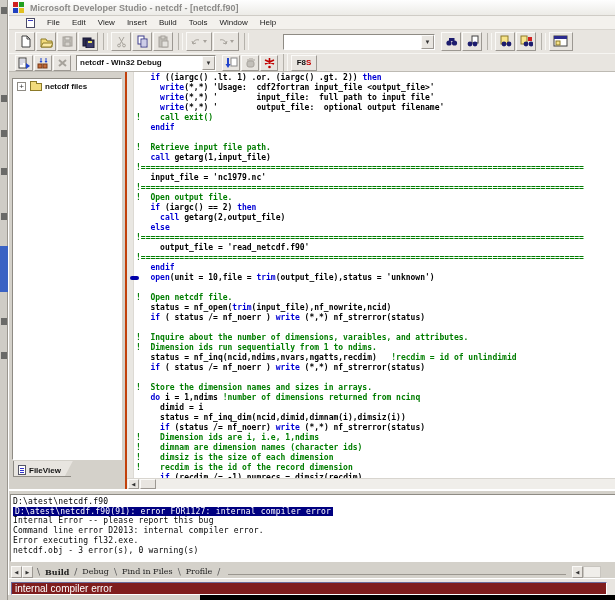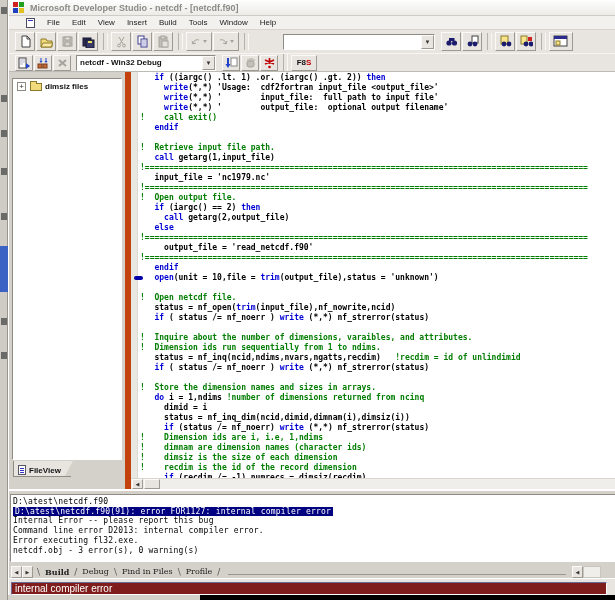--- a/index.html
+++ b/index.html
@@ -55,21 +55,21 @@
   .folder:before{content:"";position:absolute;left:-1px;top:-3px;width:5px;height:2px;background:#f2db7c;border:1px solid #8c7a28;border-bottom:none;}
   .tree-label{font-size:8px;font-weight:bold;color:#111;white-space:nowrap;}
   .ws-tab{position:absolute;left:4px;top:389px;height:15px;padding:3px 12px 0 4px;background:#e8e5e0;
           clip-path:polygon(0 0,100% 0,calc(100% - 8px) 100%,0 100%);
           border-left:1px solid #8e8b84;display:flex;align-items:center;}
   .ws-tab-icon{width:8px;height:10px;background:#fff;border:1px solid #556;margin-right:3px;position:relative;flex:0 0 auto;}
   .ws-tab-icon:before{content:"";position:absolute;left:1px;top:2px;width:4px;height:1px;background:#33c;box-shadow:0 2px 0 #33c,0 4px 0 #33c;}
   .ws-tab-label{font-size:8px;font-weight:bold;color:#111;white-space:nowrap;}
   .ws-tab-edge{position:absolute;left:4px;top:404px;width:58px;height:1px;background:#8e8b84;}
   
-  .editor{position:absolute;left:116px;top:0px;width:491px;height:417px;background:#fff;border-left:6px solid #c2410c;overflow:hidden;}
+  .editor{position:absolute;left:116px;top:0px;width:491px;height:417px;background:#fff;border-left:2px solid #c2410c;overflow:hidden;}
   .emargin{position:absolute;left:0;top:0;width:7px;height:100%;background:#e9e7e2;border-right:1px solid #dddad4;}
   .marker{position:absolute;left:3px;width:9px;height:4px;background:#0000a8;border-radius:2px;}
   .code{position:absolute;left:9px;top:0;right:0;bottom:0;font-family:"DejaVu Sans Mono",monospace;
         font-size:8px;font-weight:bold;}
   .code-line{position:absolute;left:0;height:10px;white-space:pre;line-height:10px;}
   .tk-n{color:#000;}
   .tk-k{color:#0000d4;}
   .tk-c{color:#007d00;}
   
   .ehscroll{position:absolute;left:0;bottom:0;height:11px;right:0;background:#f0eeea;border-top:1px solid #d8d5cf;}
@@ -304,21 +304,21 @@
       </div>
     </div>
 
     <div class="client">
 
       <div>
         <div class="wsbox">
           <div class="tree-row">
             <span class="plusbox">+</span>
             <span class="folder"></span>
-            <span class="tree-label">dimsiz files</span>
+            <span class="tree-label">netcdf files</span>
           </div>
         </div>
         <div class="ws-tab">
           <span class="ws-tab-icon"></span>
           <span class="ws-tab-label">FileView</span>
         </div>
         <div class="ws-tab-edge"></div>
       </div>
 
       <div class="editor">

